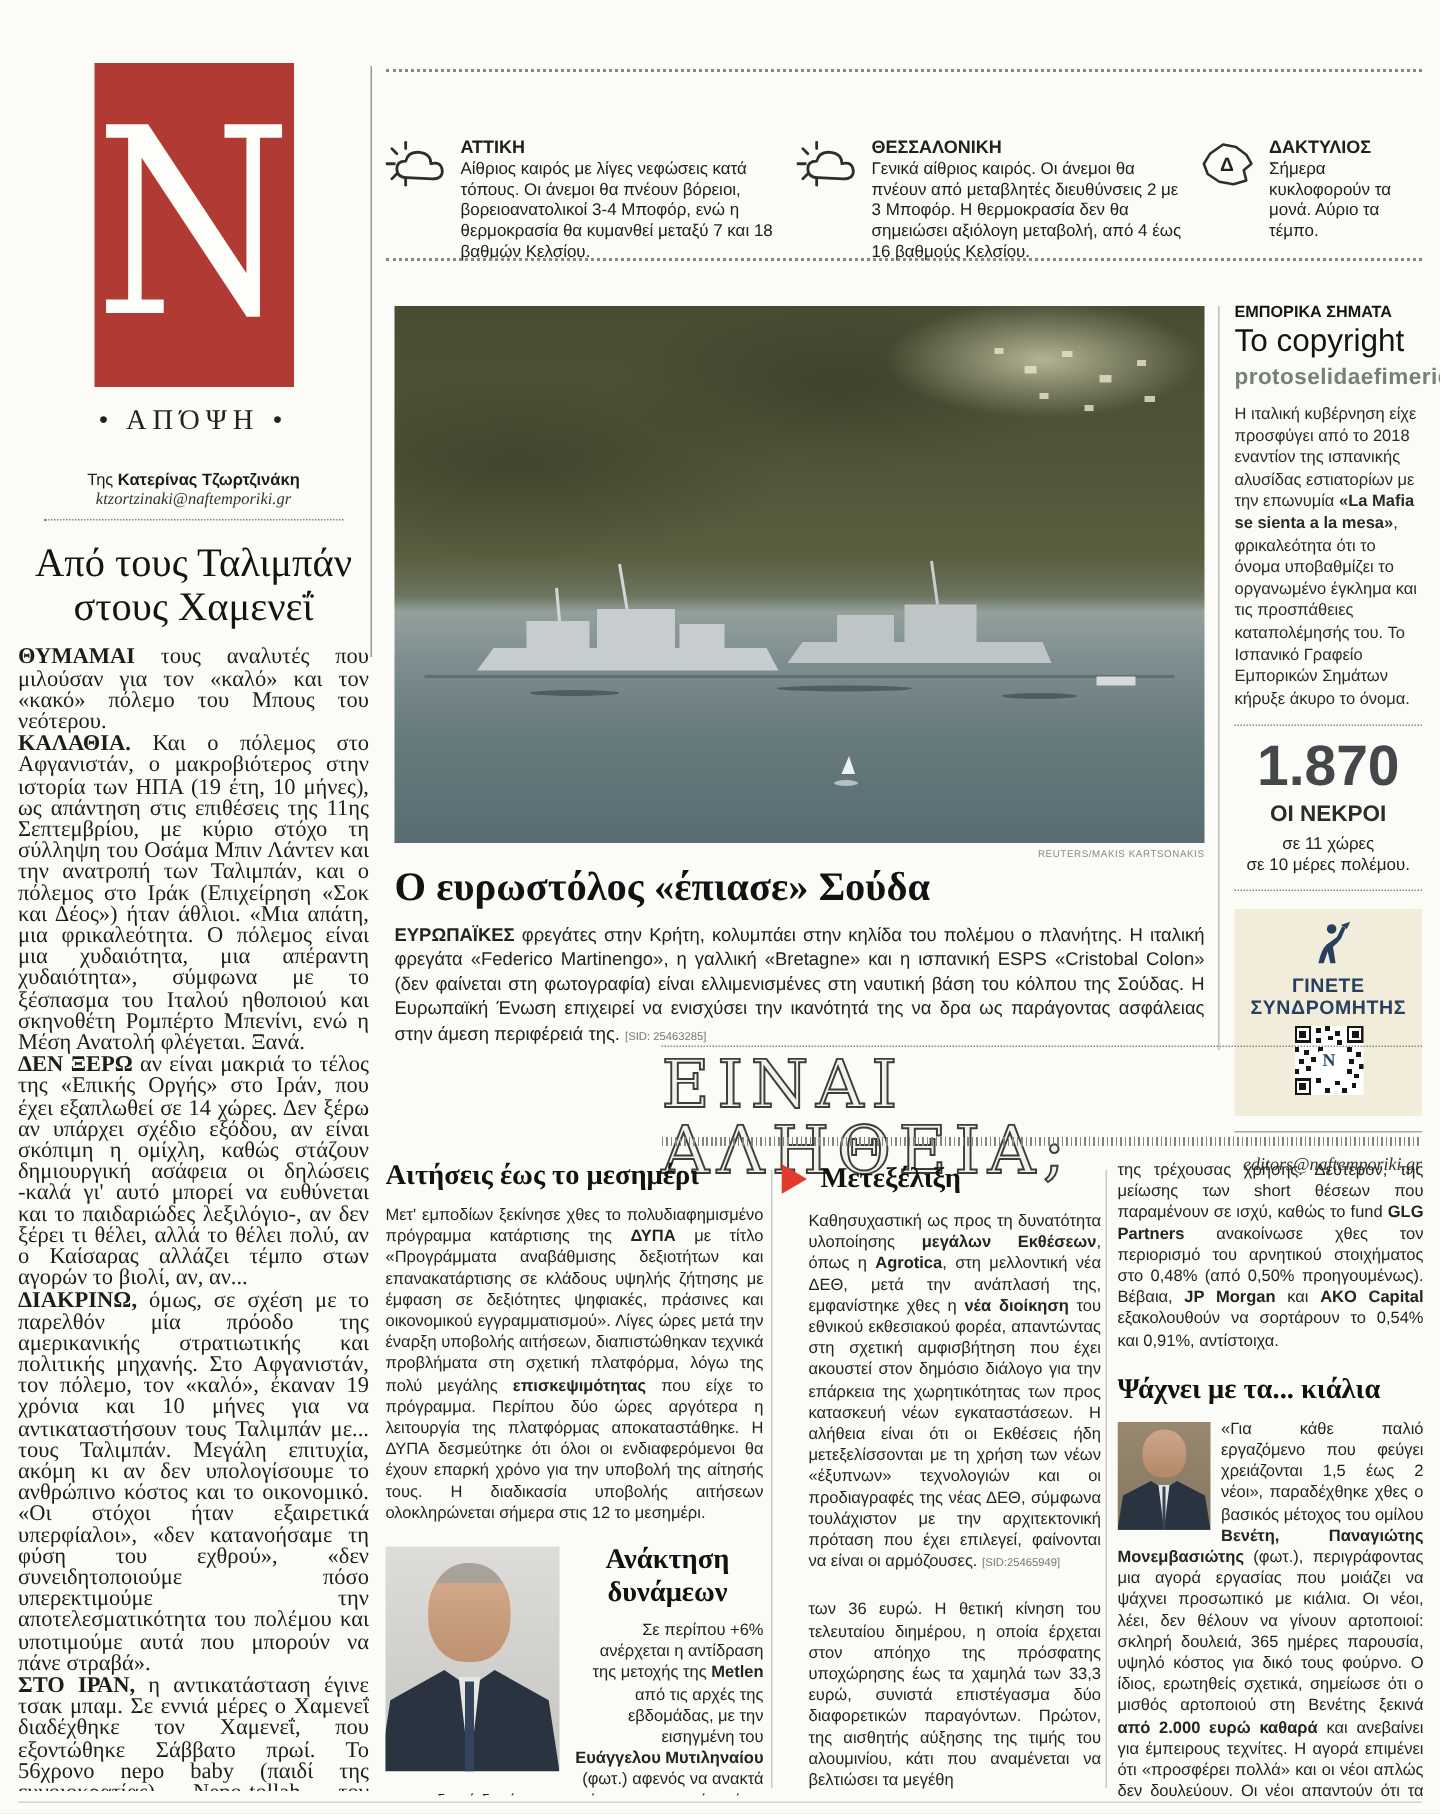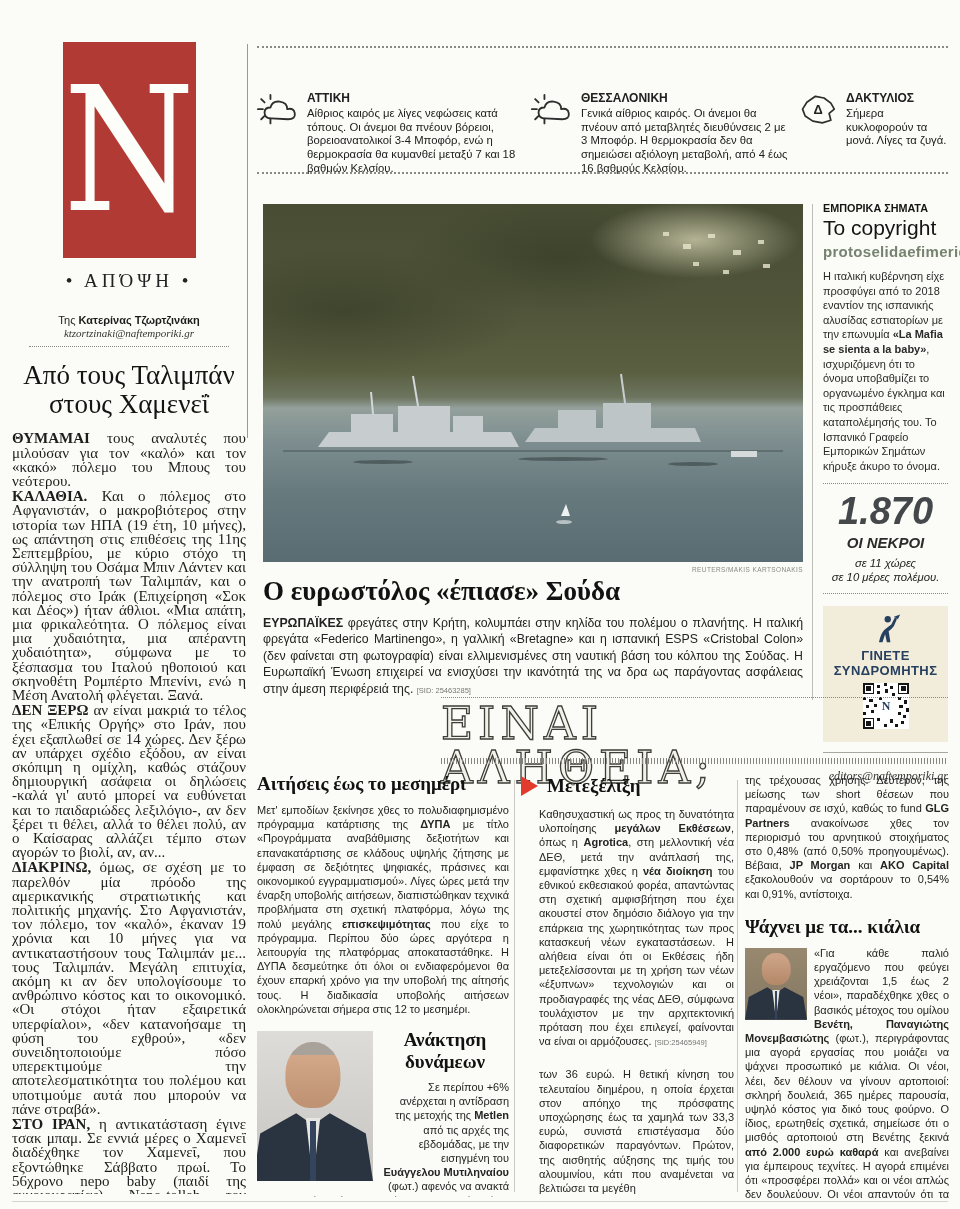--- a/index.html
+++ b/index.html
@@ -53,21 +53,21 @@
   #caption-body{left:263px;top:615px;width:540px;font-size:12.3px;line-height:16.4px;text-align:justify;color:#222;}
 
   
   #rail-divider{left:812px;top:204px;width:1px;height:496px;background:#bdbdb7;}
   #right-rail{left:823px;top:202px;width:125px;}
   #tm-kicker{font-weight:700;font-size:10.8px;color:#141414;}
   #tm-title{font-size:21px;color:#141414;margin-top:2px;}
   #tm-source{font-weight:700;font-size:15px;letter-spacing:.3px;color:#76836f;margin-top:3px;}
   #tm-body{margin-top:9px;font-size:11px;line-height:14.6px;color:#2a2a2a;}
   #stat-rule1{margin-top:10px;}
-  #stat{margin-top:8px;text-align:center;color:#45484a;font-style:italic;}
+  #stat{margin-top:8px;text-align:center;color:#45484a;}
   #stat-number{font-size:38px;font-weight:700;line-height:1;}
   #stat-label{font-size:15px;font-weight:700;color:#2c2c2c;margin-top:4px;}
   #stat-sub{font-size:11.3px;color:#222;margin-top:5px;line-height:14px;}
   #stat-rule2{margin-top:9px;}
   #subscribe{margin-top:12px;background:#f2ecda;text-align:center;padding:8px 4px 9px 4px;}
   #subscribe .line{font-weight:700;font-size:13px;color:#274060;line-height:15px;letter-spacing:.4px;}
   #rail-bottom-rule{border-top:1px solid #a8a8a0;margin-top:10px;}
 
   
   #banner-rule-top{left:441px;top:697px;width:507px;}
@@ -166,21 +166,21 @@
       </span>
       <div class="txt"><div class="ttl">ΘΕΣΣΑΛΟΝΙΚΗ</div><span>Γενικά αίθριος καιρός. Οι άνεμοι θα πνέουν από μεταβλητές διευθύνσεις 2 με 3 Μποφόρ. Η θερμοκρασία δεν θα σημειώσει αξιόλογη μεταβολή, από 4 έως 16 βαθμούς Κελσίου.</span></div>
     </div>
     <div class="w-item" id="w-dakt">
       <span>
         <svg viewBox="0 0 46 42" width="40" height="36">
           <path d="M10 12 L20 5 L30 7 L38 13 L42 20 L36 25 L38 33 L28 36 L17 34 L8 28 L5 20 Z" fill="none" stroke="#2e2e2e" stroke-width="2" stroke-linejoin="round"></path>
           <text x="23" y="26" text-anchor="middle" font-size="15" font-weight="bold" fill="#222">Δ</text>
         </svg>
       </span>
-      <div class="txt"><div class="ttl">ΔΑΚΤΥΛΙΟΣ</div><span>Σήμερα κυκλοφορούν τα μονά. Λίγες τα ζυγά.</span></div>
+      <div class="txt"><div class="ttl">ΔΑΚΤΥΛΙΟΣ</div><span>Σήμερα κυκλοφορούν τα μονά. Αύριο τα τέμπο.</span></div>
     </div>
   </div>
   <div id="rule-weather" class="abs dotted"></div>
 
   <div id="photo" class="abs">
     <svg viewBox="0 0 540 358" width="540" height="358" preserveAspectRatio="none">
       <g fill="rgba(232,229,205,.8)">
         <rect x="400" y="28" width="6" height="4"></rect>
           <rect x="420" y="40" width="8" height="5"></rect>
         <rect x="445" y="30" width="7" height="4"></rect>
@@ -219,21 +219,21 @@
   </div>
   <div id="photo-credit" class="abs">REUTERS/MAKIS KARTSONAKIS</div>
   <div id="caption-title" class="abs serif">Ο ευρωστόλος «έπιασε» Σούδα</div>
   <div id="caption-body" class="abs"><span class="b">ΕΥΡΩΠΑΪΚΕΣ </span><span>φρεγάτες στην Κρήτη, κολυμπάει στην κηλίδα του πολέμου ο πλανήτης. Η ιταλική φρεγάτα «Federico Martinengo», η γαλλική «Bretagne» και η ισπανική ESPS «Cristobal Colon» (δεν φαίνεται στη φωτογραφία) είναι ελλιμενισμένες στη ναυτική βάση του κόλπου της Σούδας. Η Ευρωπαϊκή Ένωση επιχειρεί να ενισχύσει την ικανότητά της να δρα ως παράγοντας ασφάλειας στην άμεση περιφέρειά της. </span><span class="sid">[SID: 25463285]</span></div>
 
   <div id="rail-divider" class="abs"></div>
   <div id="right-rail" class="abs">
     <div id="tm-kicker">ΕΜΠΟΡΙΚΑ ΣΗΜΑΤΑ</div>
     <div id="tm-title">To copyright</div>
     <div id="tm-source">protoselidaefimeridon.gr</div>
-    <div id="tm-body"><span>Η ιταλική κυβέρνηση είχε προσφύγει από το 2018 εναντίον της ισπανικής αλυσίδας εστιατορίων με την επωνυμία </span><span class="b">«La Mafia se sienta a la baby»</span><span>, ισχυριζόμενη ότι το όνομα υποβαθμίζει το οργανωμένο έγκλημα και τις προσπάθειες καταπολέμησής του. Το Ισπανικό Γραφείο Εμπορικών Σημάτων κήρυξε άκυρο το όνομα.</span></div>
+    <div id="tm-body"><span>Η ιταλική κυβέρνηση είχε προσφύγει από το 2018 εναντίον της ισπανικής αλυσίδας εστιατορίων με την επωνυμία </span><span class="b">«La Mafia se sienta a la mesa»</span><span>, φρικαλεότητα ότι το όνομα υποβαθμίζει το οργανωμένο έγκλημα και τις προσπάθειες καταπολέμησής του. Το Ισπανικό Γραφείο Εμπορικών Σημάτων κήρυξε άκυρο το όνομα.</span></div>
     <div id="stat-rule1" class="dotted-thin"></div>
     <div id="stat">
       <div id="stat-number">1.870</div>
       <div id="stat-label">ΟΙ ΝΕΚΡΟΙ</div>
       <div id="stat-sub">
         <div>σε 11 χώρες</div>
         <div>σε 10 μέρες πολέμου.</div>
       </div>
     </div>
     <div id="stat-rule2" class="dotted-thin"></div>

